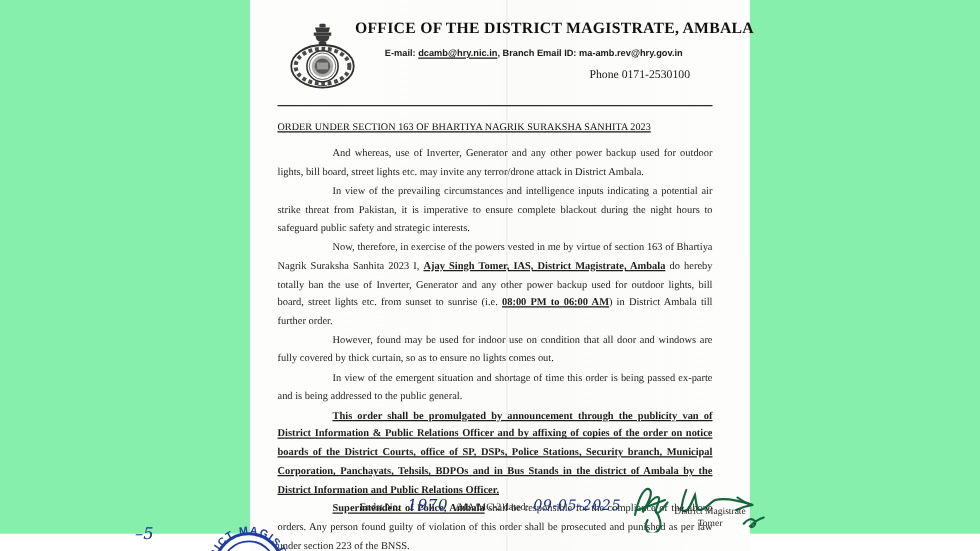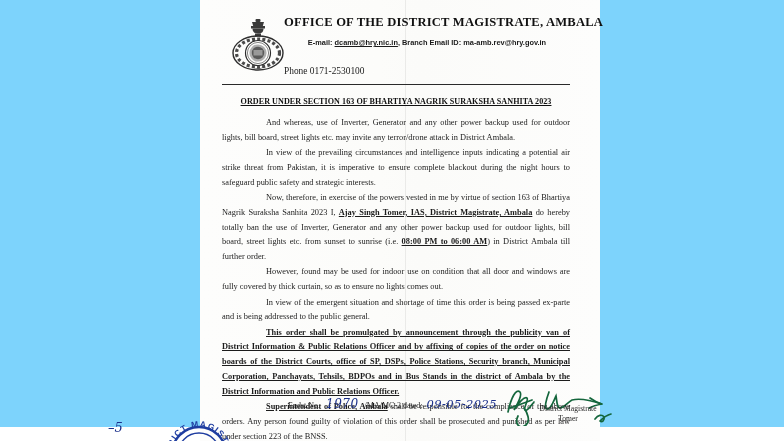--- a/index.html
+++ b/index.html
@@ -12,21 +12,21 @@
     height: 441px;
     overflow: hidden;
     font-family: "Liberation Serif", serif;
     position: relative;
   }
   #page {
     position: absolute;
     left: 0; top: 0;
     width: 784px;
     height: 427px;
-    background: #7dd3fc;
+    background: #86efac;
   }
   
   #paper-tint {
     position: absolute;
     left: 200px; top: 0;
     width: 400px; height: 441px;
     background: linear-gradient(90deg, #fdfdfc 0%, #fcfcfa 45%, #fbfbf9 55%, #fdfdfc 100%);
     pointer-events: none;
   }
   #fold-line {
@@ -78,36 +78,35 @@
     margin-top: 8px;
     white-space: nowrap;
   }
   .email-link {
     text-decoration: underline;
   }
   .phone-line {
     font-family: "Liberation Serif", serif;
     font-size: 9.4px;
     color: #1a1a1a;
-    margin-top: 19px;
-    text-align: left;
+    margin-top: 8px;
+    text-align: right;
     padding-right: 18px;
     white-space: nowrap;
   }
   .hrule {
     height: 0;
     border-top: 1.6px solid #2a2a2a;
     margin-top: 5px;
     width: 348px;
   }
 
   
   .order-title {
-    text-align: center;
-    font-weight: bold;
+    font-weight: normal;
     font-size: 8.1px;
     text-decoration: underline;
     letter-spacing: 0.05px;
     margin-top: 12px;
     color: #111;
     white-space: nowrap;
   }
 
   
   .body-text {

